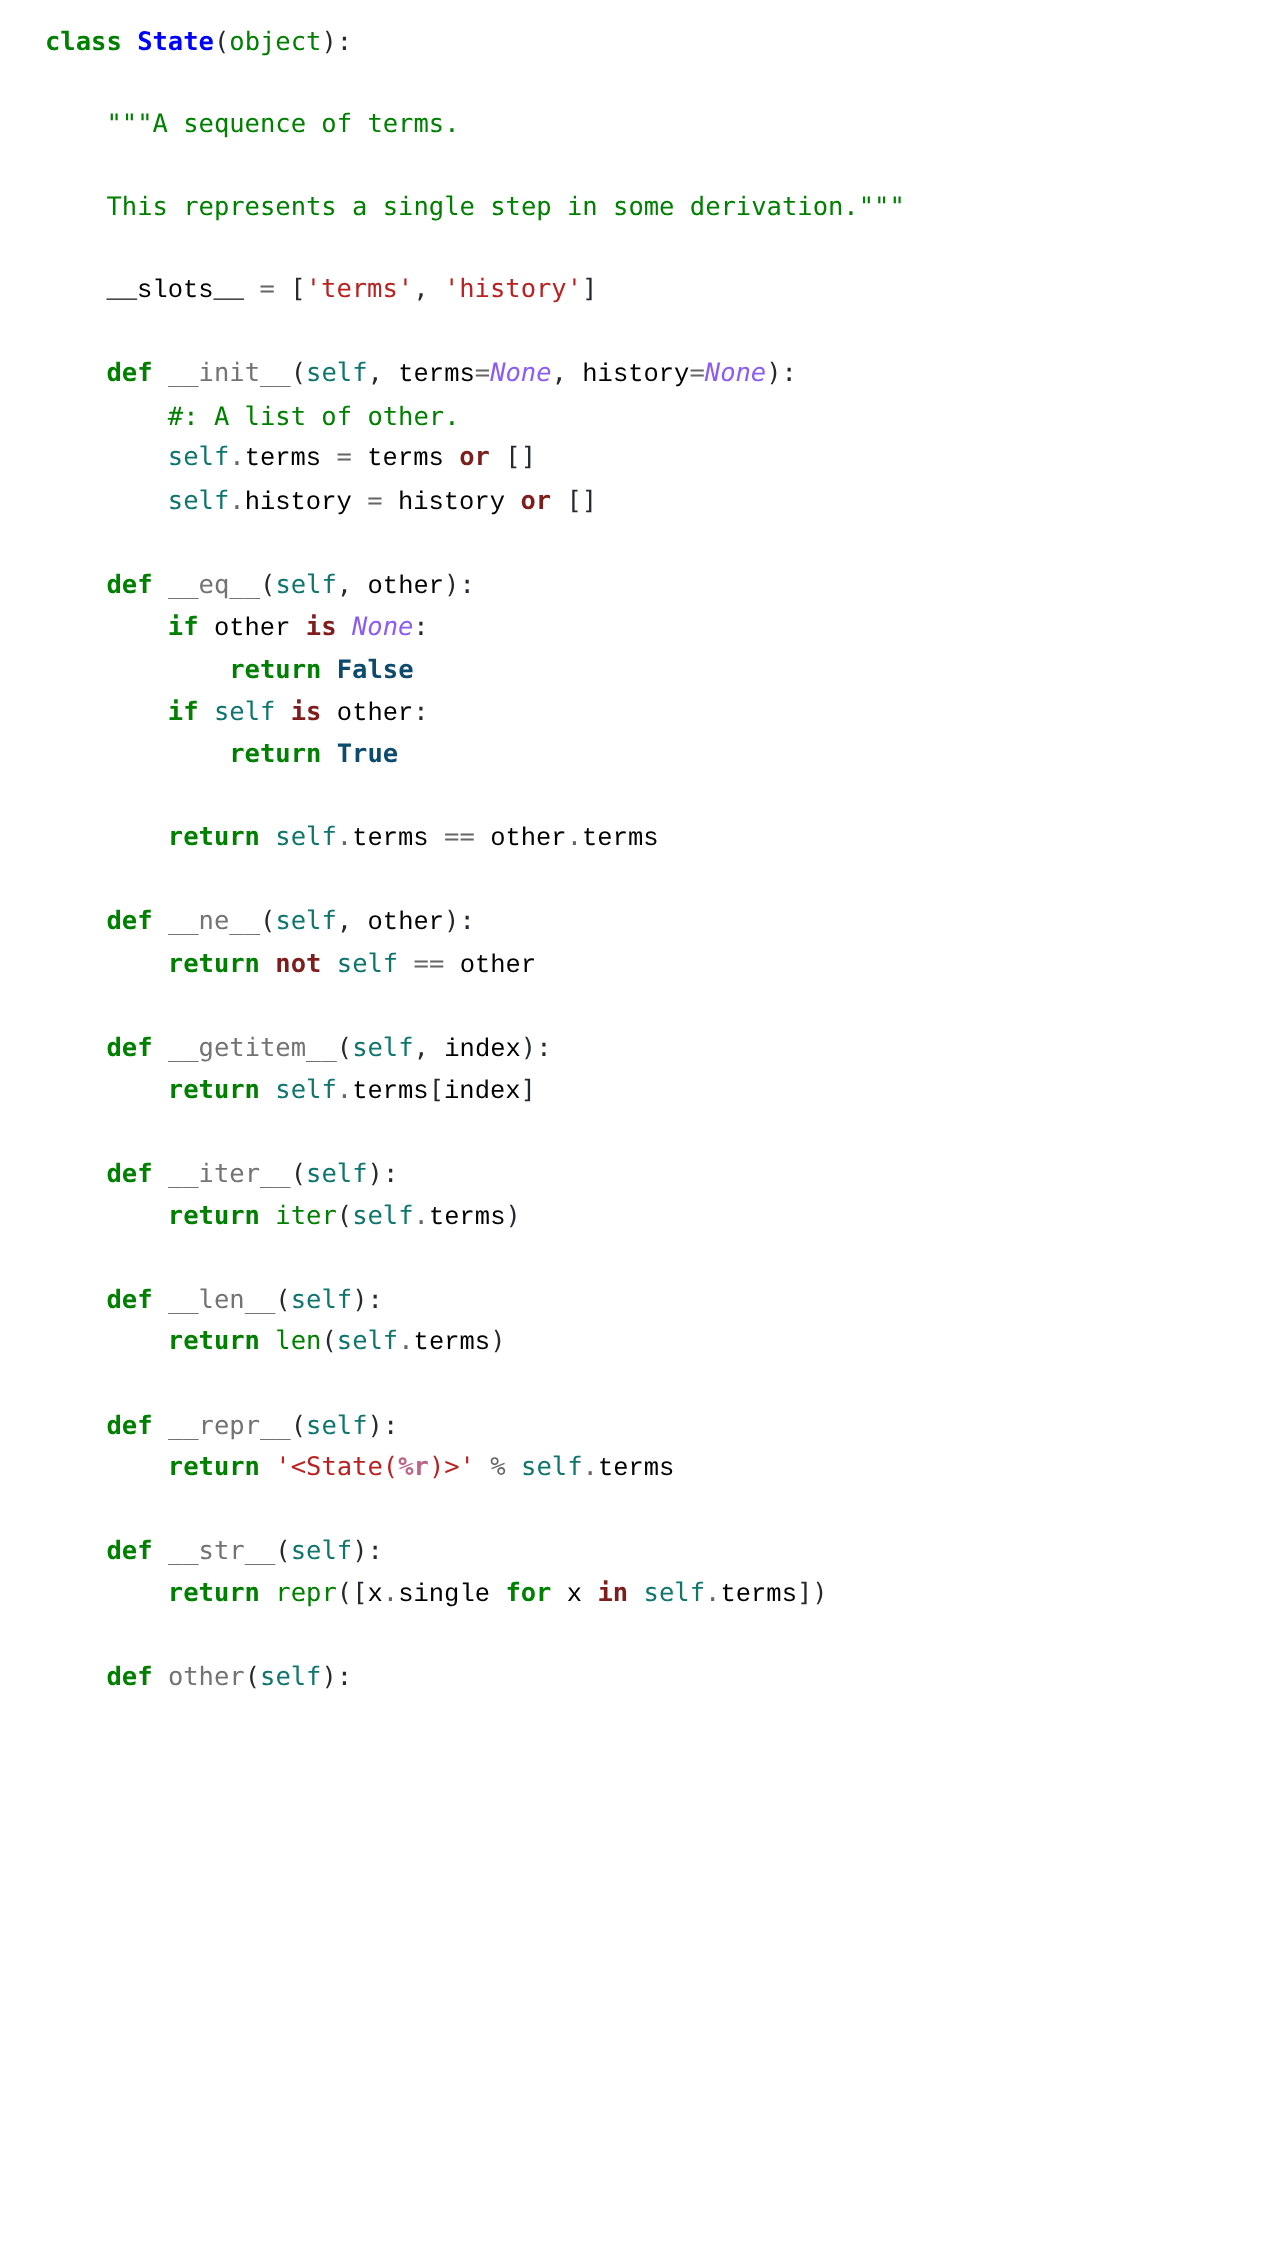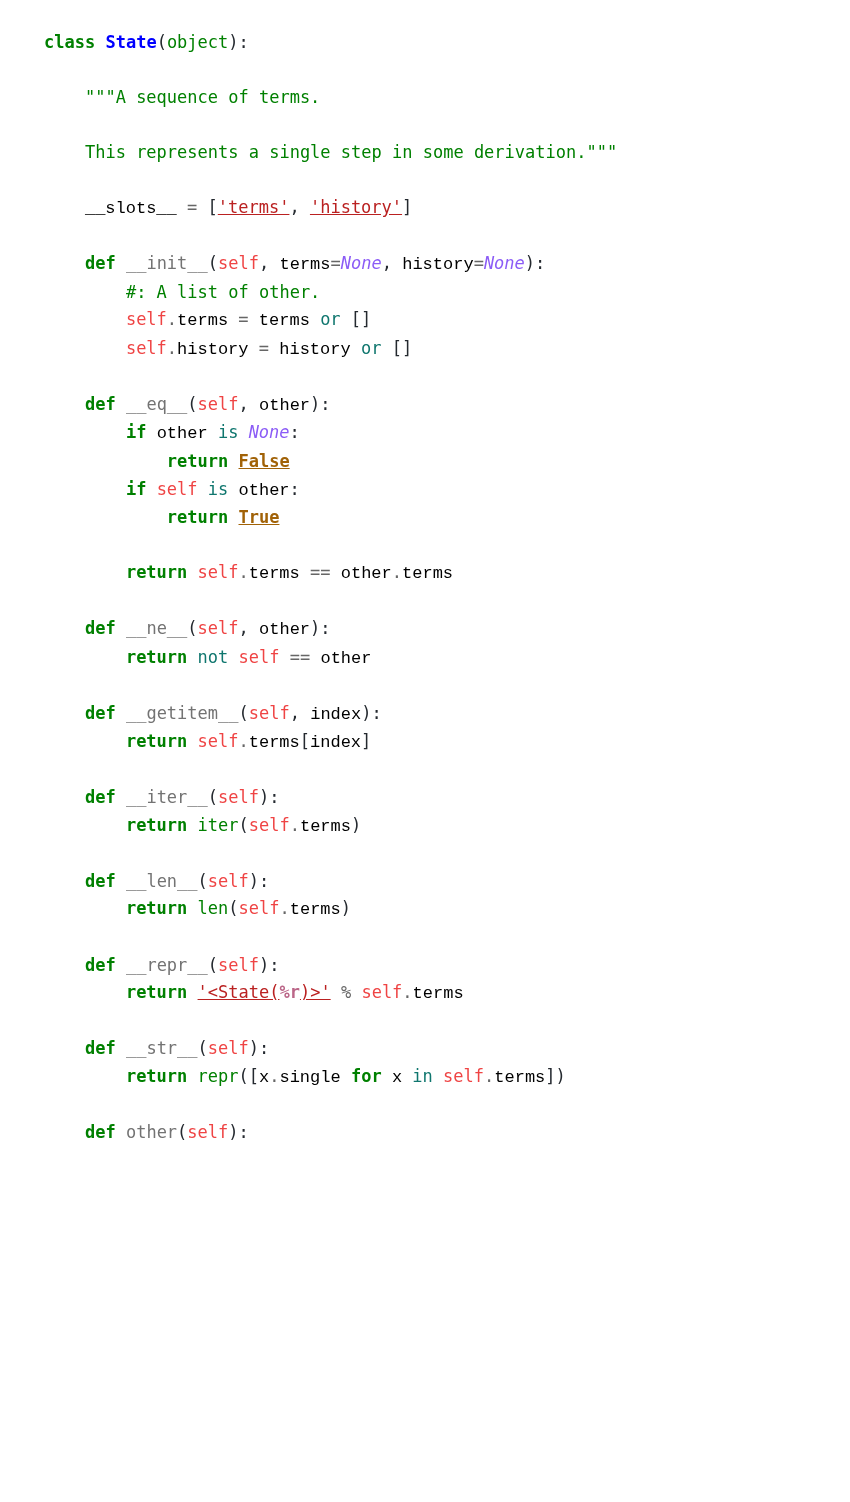--- a/index.html
+++ b/index.html
@@ -7,35 +7,35 @@
     padding: 15px 30px;
     background: #ffffff;
     font-family: ui-monospace, SFMono-Regular, "SF Mono", Menlo, Monaco, Consolas, "Liberation Mono", "Courier New", monospace;
     font-size: 17px;
     line-height: 1.62;
     color: #24292f;
     width: 850px;
     box-sizing: border-box;
   }
   pre {
-    margin: 14px;
+    margin: 0;
     white-space: pre;
   }
   .kw   { color: #008000; font-weight: bold; }
   .cls  { color: #0000FF; font-weight: bold; }
   .builtin { color: #008000; }
   .def-name { color: #737373; }
   .default { color: #8b5cf6; font-style: italic; }
-  .self { color: #ef4444; }
-  .str  { color: #BA2121; text-decoration: underline; }
+  .self { color: #0f766e; }
+  .str  { color: #BA2121; }
   .doc  { color: #008000; }
   .comment { color: #008000; }
   .op   { color: #666666; }
-  .kwconst { color: #0f766e; font-weight: normal; }
-  .bool { color: #a16207; font-weight: bold; text-decoration: underline; }
+  .kwconst { color: #7f1d1d; font-weight: bold; }
+  .bool { color: #0c4a6e; font-weight: bold; }
   .fmt  { color: #BB6688; font-weight: bold; }
   .name { color: #000000; font-family: Liberation Mono, monospace; }
 </style>
 </head>
 <body>
 
 <pre><span class="kw">class</span> <span class="cls">State</span>(<span class="builtin">object</span>):
 
     <span class="doc">"""A sequence of terms.</span>
 

